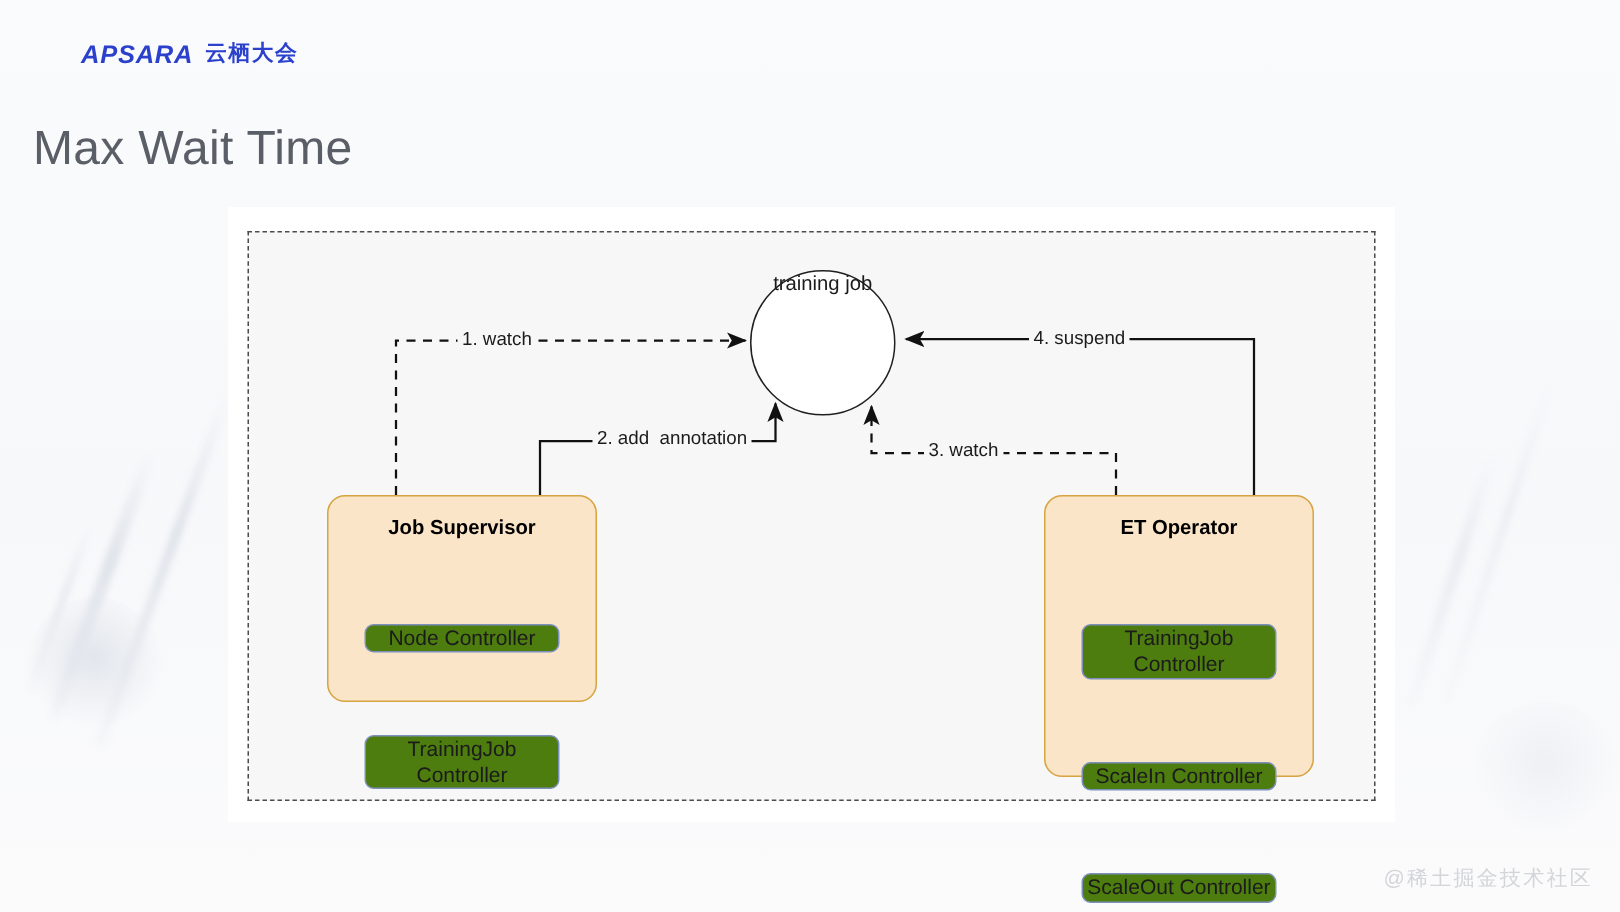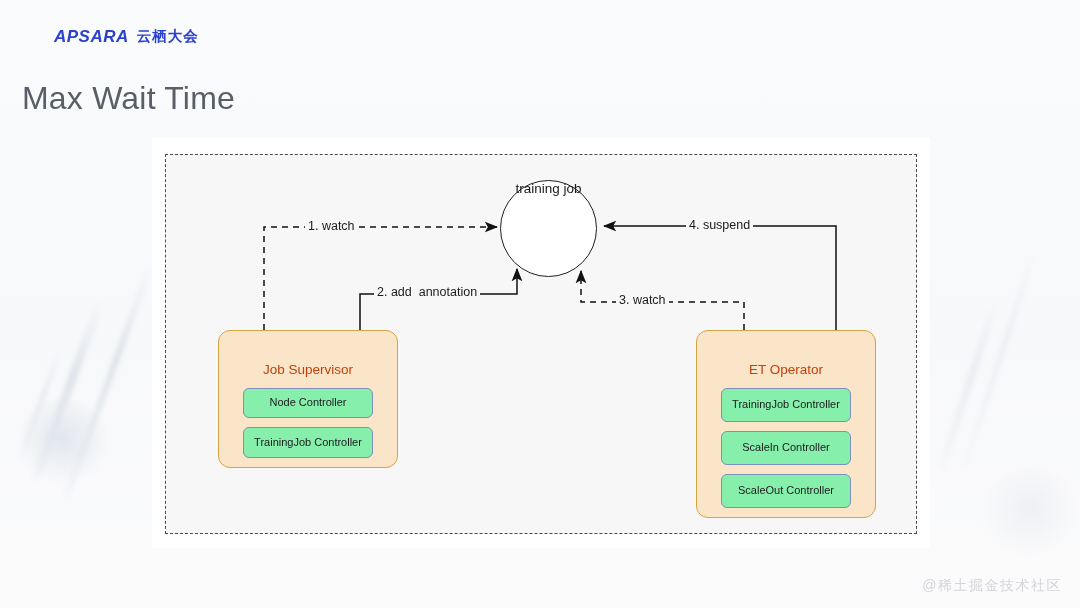--- a/index.html
+++ b/index.html
@@ -137,58 +137,60 @@
     border: 1.4px solid #d6a441;
     background: #fbe5c8;
     border-radius: 12px;
     box-sizing: border-box;
     display: flex;
     flex-direction: column;
     align-items: center;
   }
   .group-title {
     font-size: 13.5px;
-    color: #c2410c;
-    margin-top: 32px;
+    color: #000000;
+    margin-top: 14px;
     margin-bottom: 10px;
     line-height: 1.1;
+    font-weight: bold;
   }
   .sub-box {
-    background: #86efac;
+    background: #4d7c0f;
     border: 1.2px solid #7d90bb;
     border-radius: 6px;
     box-sizing: border-box;
     display: flex;
     align-items: center;
     justify-content: center;
     text-align: center;
-    font-size: 11px;
+    font-size: 14px;
     color: #1b1b1b;
     line-height: 1.25;
     margin-bottom: 9px;
+    margin-top: 46px;
   }
 
   #job-supervisor { left: 218px; top: 330px; width: 180px; height: 138px; }
   #et-operator   { left: 696px; top: 330px; width: 180px; height: 188px; }
 
   #job-supervisor .sub-box { width: 130px; height: 36px; }
   #et-operator   .sub-box { width: 130px; height: 38px; }
 
   
   .edge-label {
     position: absolute;
     font-size: 12.5px;
     color: #1b1b1b;
     background: #f7f7f7;
     padding: 0 3px;
     white-space: pre;
     line-height: 1.1;
   }
   #label-watch1   { left: 305px; top: 220px; }
-  #label-add-anno { left: 374px; top: 286px; text-align: right; }
+  #label-add-anno { left: 395px; top: 286px; text-align: right; }
   #label-watch3   { left: 616px; top: 294px; }
   #label-suspend  { left: 686px; top: 219px; }
 
   .watermark {
     position: absolute;
     right: 18px;
     bottom: 13px;
     font-size: 14px;
     color: #d3d5d9;
     letter-spacing: 1.5px;

